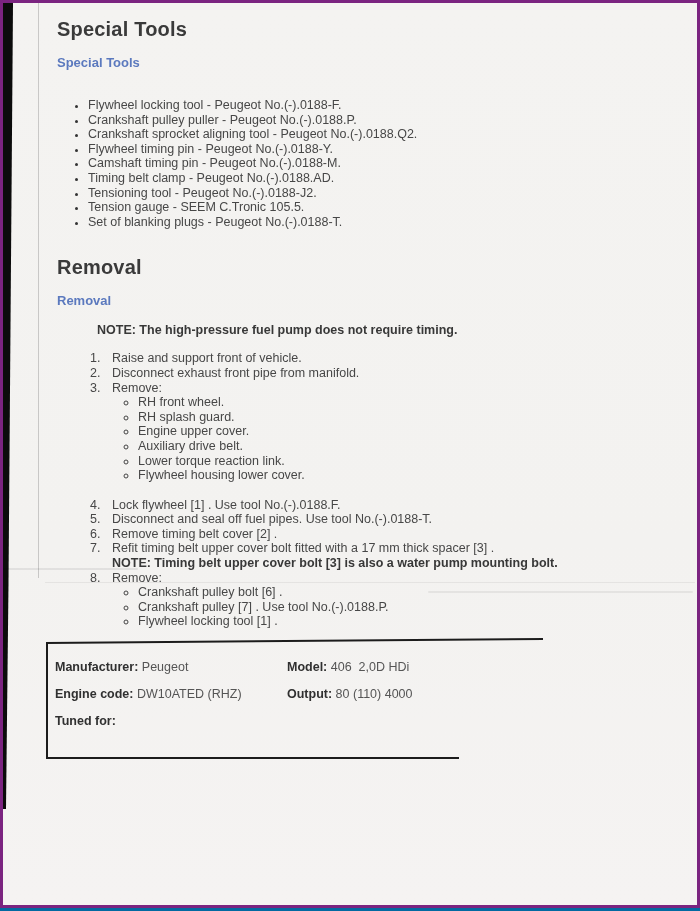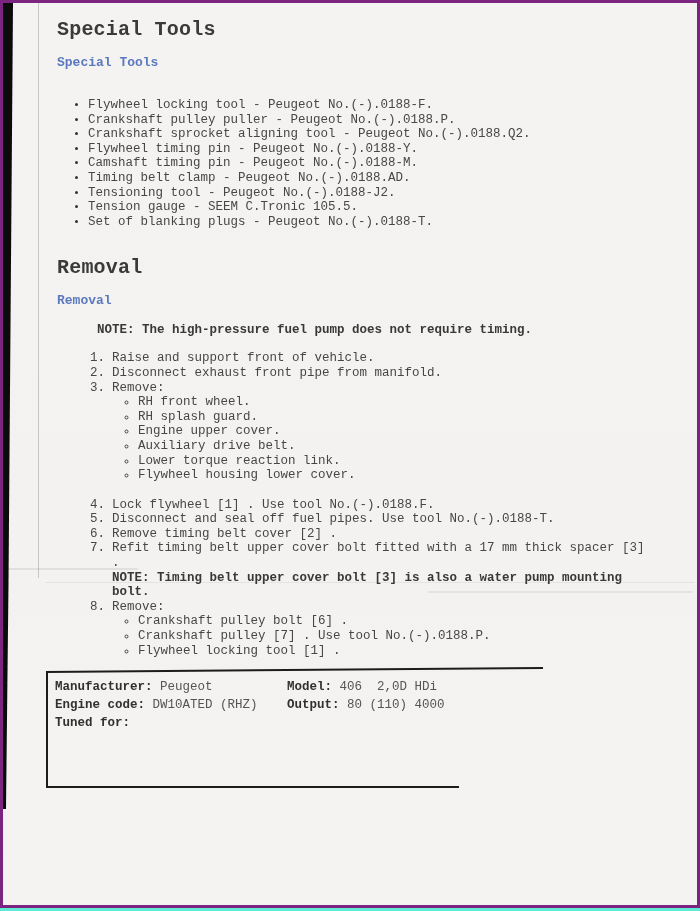--- a/index.html
+++ b/index.html
@@ -1,17 +1,17 @@
 <!DOCTYPE html>
 <html><head>
 <meta charset="utf-8">
 <style>
   html,body{margin:0;padding:0;background:#050505;}
-  .screen{position:relative;width:700px;height:911px;background:#5eead4;overflow:hidden;
-          font-family:Liberation Mono, monospace;}
+  .screen{position:relative;width:700px;height:911px;background:#0369a1;overflow:hidden;
+          font-family:Liberation Sans, sans-serif;}
   
   .frame{position:absolute;left:0;top:0;width:700px;height:908px;box-sizing:border-box;
          border:3px solid #7b2480;
          background:linear-gradient(180deg,#f4f3f1 0%,#f3f2f0 60%,#f5f3f2 100%);overflow:hidden;}
   
   .left-band{position:absolute;left:0;top:0;width:10px;height:806px;background:#0b0b0b;
              clip-path:polygon(0 0,100% 0,55% 72%,30% 100%,0 100%);}
   .paper-edge{position:absolute;left:35px;top:0;width:1px;height:575px;background:rgba(90,90,90,.28);}
   .wrinkle-1{position:absolute;left:0;top:565px;width:135px;height:2px;background:rgba(0,0,0,.07);border-radius:2px;}
   .wrinkle-2{position:absolute;left:42px;top:579px;width:650px;height:1px;background:rgba(0,0,0,.06);}
@@ -38,21 +38,21 @@
   ul.sub{margin:0 0 0 2px;padding:0 0 0 24px;list-style:circle;}
   ul.sub li{line-height:14.6px;color:#474747;}
   ul.sub li::marker{color:#444;}
 
   .infobox{position:relative;margin:13px 0 0 -11px;width:489px;height:117px;box-sizing:border-box;
            border-left:2px solid #1c1c1c;}
   .infobox .top-line{position:absolute;left:-2px;top:0;width:497px;height:2px;background:#1c1c1c;
            transform:rotate(-0.45deg);transform-origin:left center;}
   .infobox .bottom-line{position:absolute;left:-2px;bottom:0;width:413px;height:2px;background:#1c1c1c;}
   .infogrid{display:grid;grid-template-columns:232px auto;padding:9px 0 0 7px;row-gap:3.5px;}
-  .cell{line-height:14.6px;white-space:pre-wrap;}
+  .cell{line-height:14.6px;white-space:pre-wrap;margin-top:9px;}
   .lbl{font-weight:bold;color:#303030;}
   .val{color:#555;}
 </style>
 </head>
 <body>
 
 <div class="screen">
   <div class="frame">
 
     <div class="left-band"></div>

